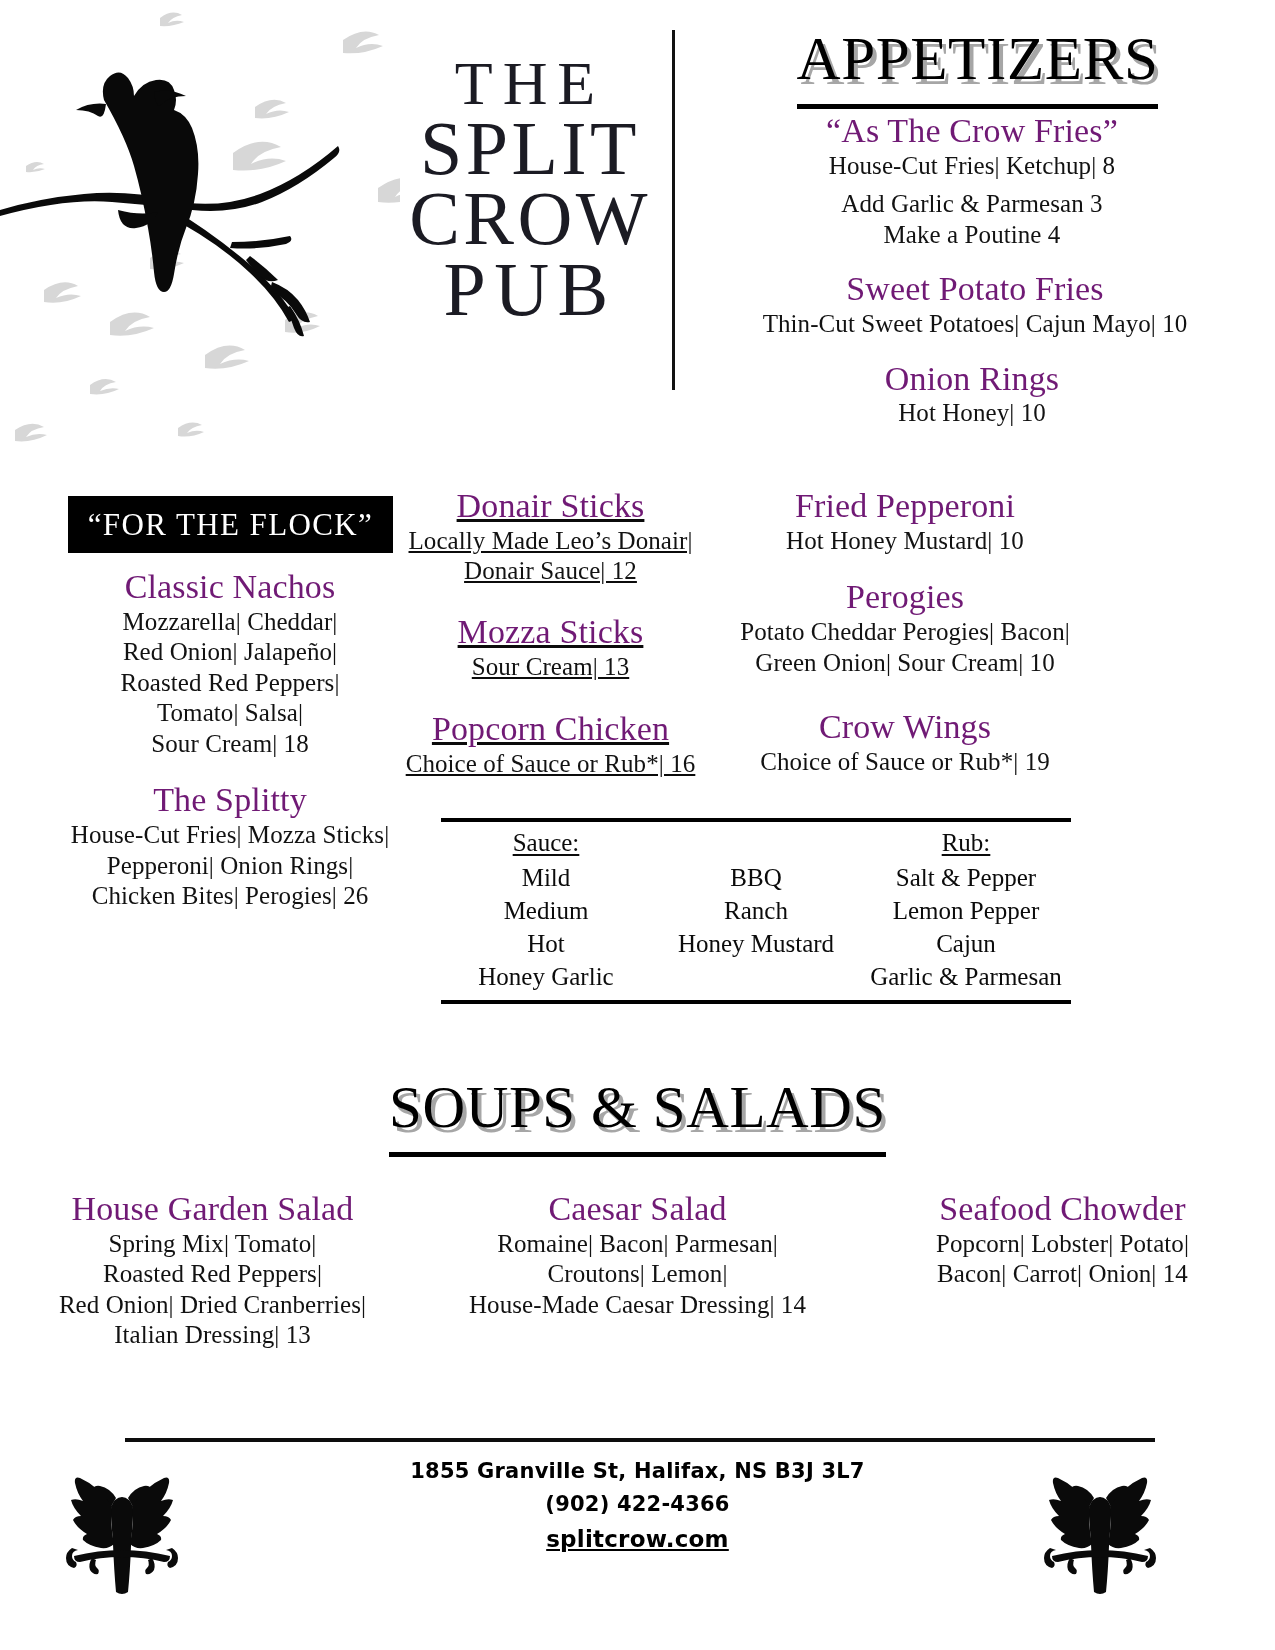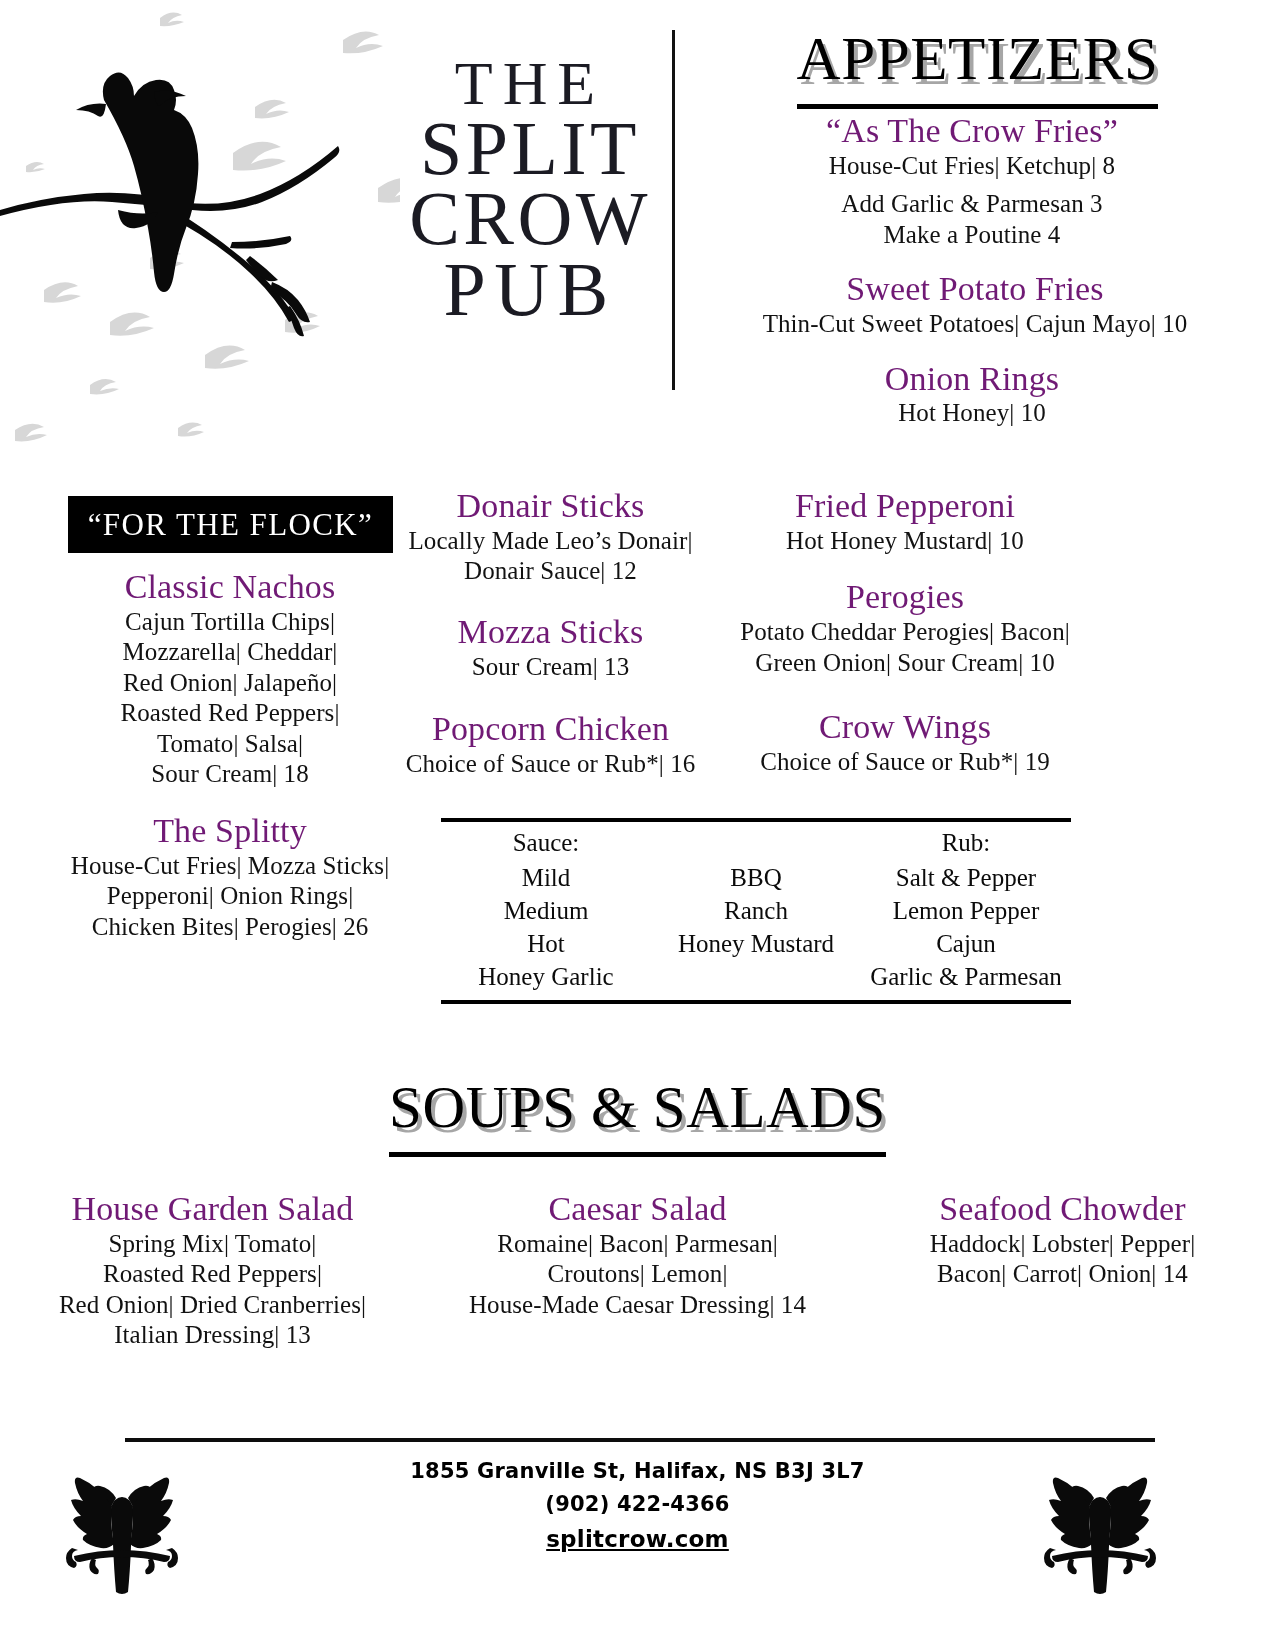--- a/index.html
+++ b/index.html
@@ -149,21 +149,21 @@
     width: 390px;
   }
   #col-left .item { margin-bottom: 16px; }
 
   #col-mid {
     position: absolute;
     top: 487px;
     left: 398px;
     width: 305px;
   }
-  #col-mid .item { margin-bottom: 22px; }
+  #col-mid .item { margin-bottom: 22px; text-decoration: underline; }
 
   #col-right {
     position: absolute;
     top: 487px;
     left: 700px;
     width: 410px;
   }
   #col-right .item { margin-bottom: 20px; }
 
   
@@ -177,20 +177,21 @@
     padding-top: 5px;
     padding-bottom: 6px;
   }
   #sauce-rub .sr-grid {
     display: grid;
     grid-template-columns: 1fr 1fr 1fr;
   }
   .sr-col { text-align: center; }
   .sr-head {
     font-size: 25px;
+    text-decoration: underline;
     text-underline-offset: 3px;
     line-height: 1.3;
     margin-bottom: 1px;
   }
   .sr-head.blank { visibility: hidden; }
   .sr-opt {
     font-size: 25px;
     line-height: 1.33;
   }
 
@@ -346,21 +347,20 @@
 
 <div id="flock-banner">
   <span id="flock-banner-label">“FOR THE FLOCK”</span>
 </div>
 
 <div id="col-left">
 
   <div class="item">
     <div class="item-name big">Classic Nachos</div>
     <div class="item-desc">
-      <span class="ln">Cajun Tortilla Chips|</span>
       <span class="ln">Mozzarella| Cheddar|</span>
       <span class="ln">Red Onion| Jalapeño|</span>
       <span class="ln">Roasted Red Peppers|</span>
       <span class="ln">Tomato| Salsa|</span>
       <span class="ln">Sour Cream| 18</span>
     </div>
   </div>
 
   <div class="item" style="margin-top:22px;">
     <div class="item-name big">The Splitty</div>
@@ -473,21 +473,21 @@
     <div class="item-desc">
       <span class="ln">Romaine| Bacon| Parmesan|</span>
       <span class="ln">Croutons| Lemon|</span>
       <span class="ln">House-Made Caesar Dressing| 14</span>
     </div>
   </div>
 
   <div class="item">
     <div class="item-name">Seafood Chowder</div>
     <div class="item-desc">
-      <span class="ln">Haddock| Lobster| Pepper|</span>
+      <span class="ln">Popcorn| Lobster| Potato|</span>
       <span class="ln">Bacon| Carrot| Onion| 14</span>
     </div>
   </div>
 </div>
 
 <div id="footer-rule"></div>
 
 <div class="footer-crest" id="footer-crest-left">
   <svg viewBox="0 0 120 150" width="120" height="150" xmlns="http://www.w3.org/2000/svg">
     <g fill="#0a0a0a">

